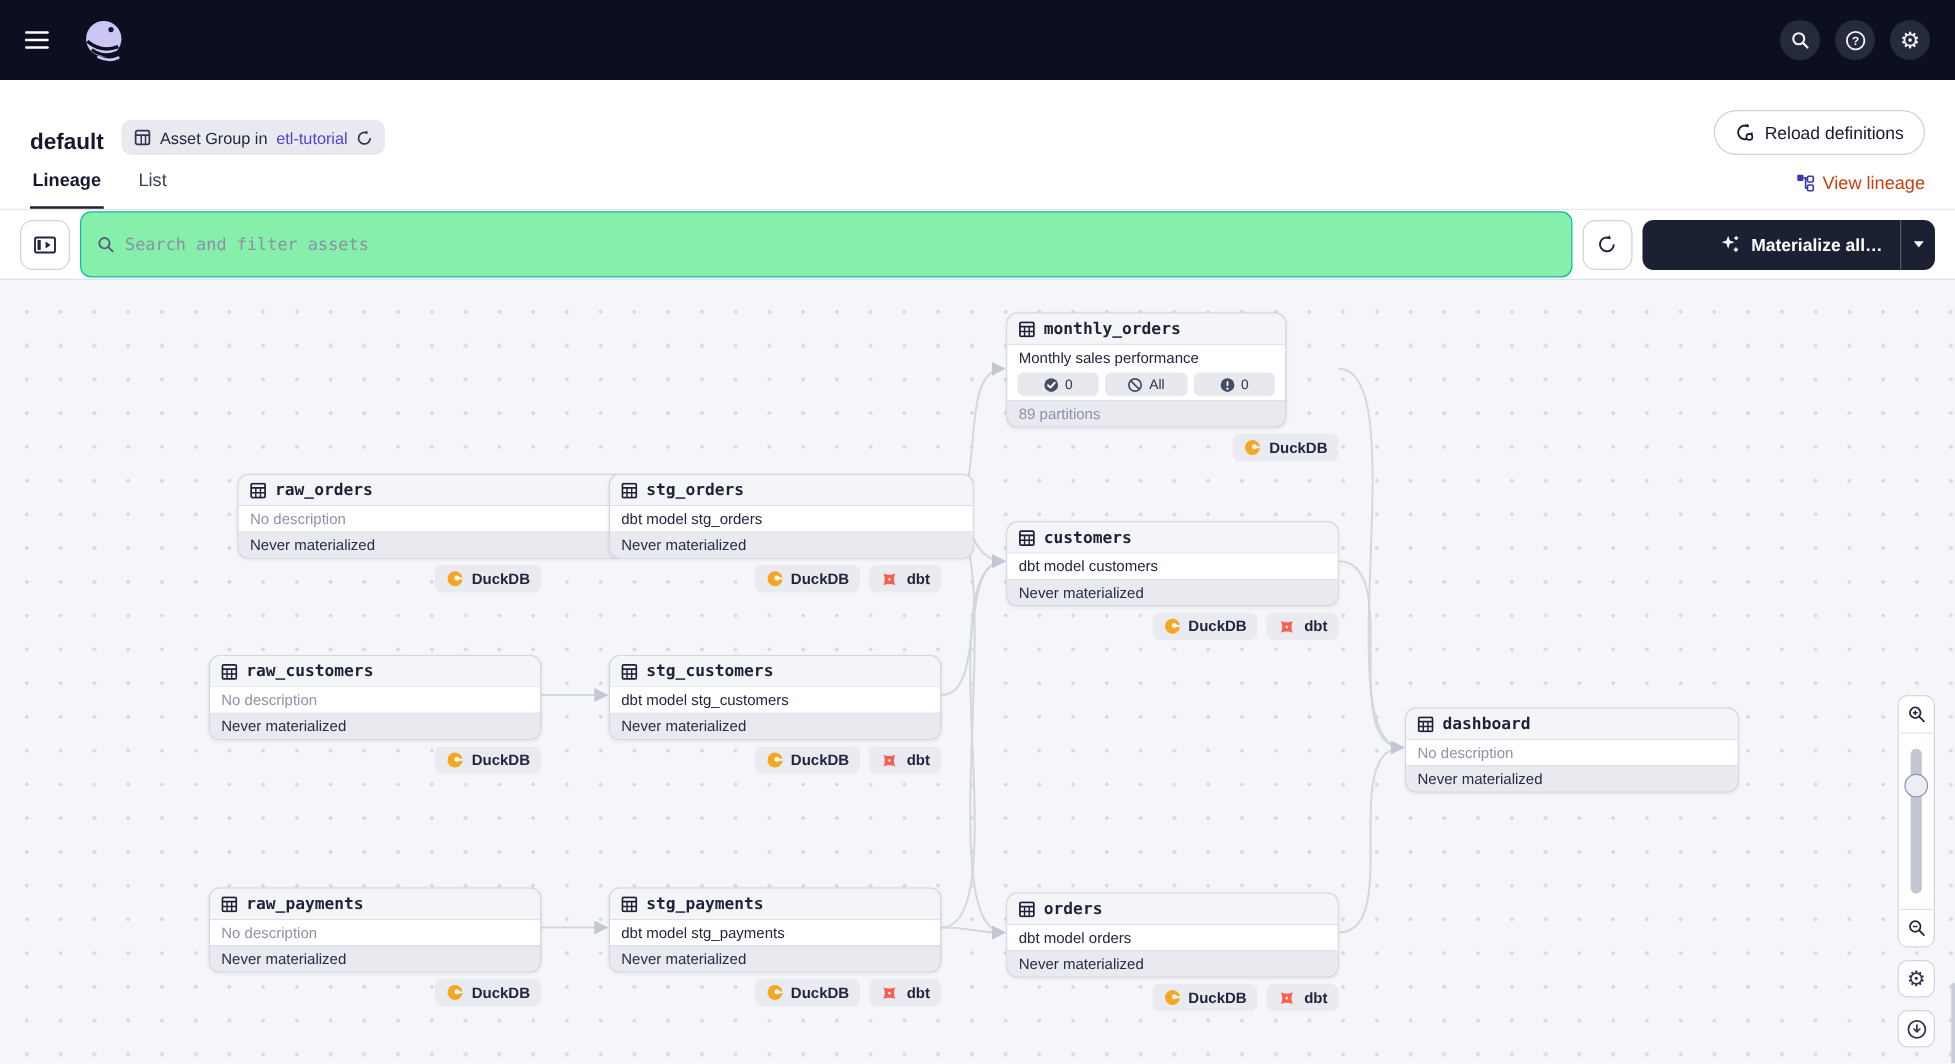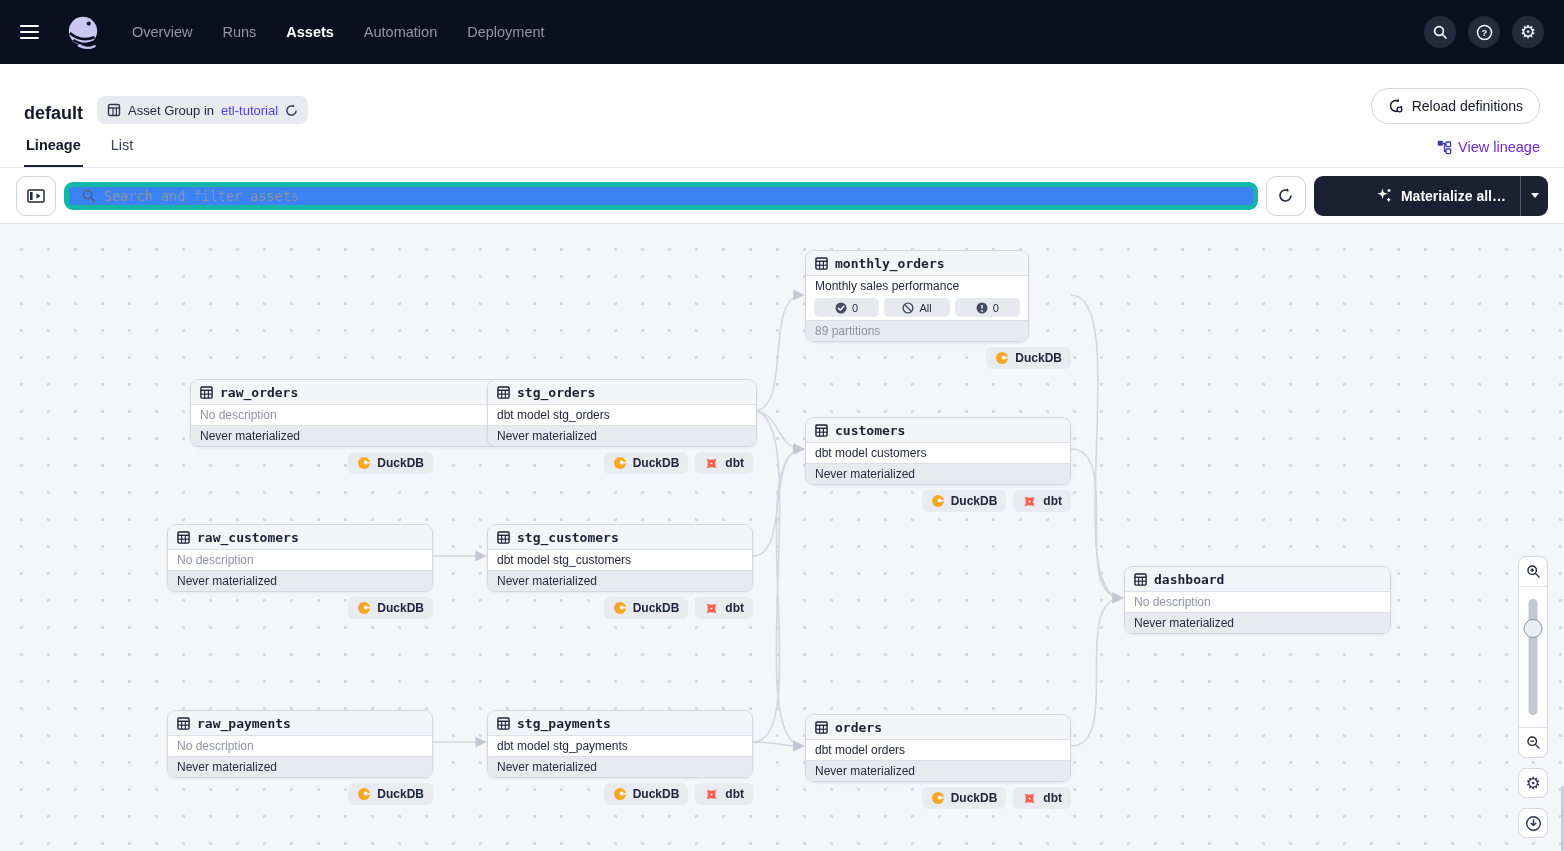--- a/index.html
+++ b/index.html
@@ -23,26 +23,26 @@
   .group-badge { display:inline-flex; align-items:center; gap:7px; background:#e9eaef; border-radius:8px; height:28px; padding:0 10px; font-size:13px; color:#21273c; cursor:default;}
   .group-badge a { color:#4b43da; text-decoration:none; cursor:pointer; }
   .page-header .spacer { flex:1; }
   .reload-btn { display:inline-flex; align-items:center; gap:8px; border:1px solid #ced3dd; border-radius:20px; height:36px; padding:0 16px; font-size:14px; color:#14182c; background:#fff; cursor:pointer; }
 
   
   .tabs-row { height:44px; display:flex; align-items:flex-end; padding:0 24px; border-bottom:1px solid #e4e6ec; background:#fff;}
   .tab { font-size:14.5px; color:#39405c; padding:0 2px 12px; margin-right:26px; cursor:pointer; border-bottom:2px solid transparent; font-weight:500;}
   .tab.active { color:#14182c; font-weight:700; border-bottom-color:#1d2236; }
   .tabs-row .spacer { flex:1; }
-  .view-lineage { display:flex; align-items:center; gap:6px; color:#6d28d9; font-size:14.5px; padding-bottom:12px; cursor:pointer; }
+  .view-lineage { display:flex; align-items:flex-start; gap:6px; color:#c2410c; font-size:14.5px; padding-bottom:12px; cursor:pointer; }
 
   
   .toolbar { height:56px; display:flex; align-items:center; padding:0 16px; gap:8px; border-bottom:1px solid #dfe2ea; background:#fff; }
   .sq-btn { width:40px; height:40px; border:1px solid #ced3dd; border-radius:10px; background:#fff; display:flex; align-items:center; justify-content:center; cursor:pointer; flex:none;}
-  .search-box { flex:1; height:28px; border:5px solid #14b8a6; border-radius:9px; display:flex; align-items:center; padding:0 12px; gap:8px; background:#3b82f6;}
+  .search-box { flex:1; height:53px; border:1px solid #14b8a6; border-radius:9px; display:flex; align-items:center; padding:0 12px; gap:8px; background:#86efac;}
   .search-box input { border:none; outline:none; flex:1; font-family:"DejaVu Sans Mono", monospace; font-size:13.5px; color:#20263c; background:transparent;}
   .search-box input::placeholder { color:#8b90a4; }
   .split-btn { display:flex; background:#1b2033; border-radius:9px; overflow:hidden; height:40px; flex:none; cursor:pointer;padding-left:48px;}
   .split-main { display:flex; align-items:center; gap:8px; color:#fff; font-size:14px; font-weight:600; padding:0 14px; }
   .split-caret { width:28px; display:flex; align-items:center; justify-content:center; border-left:1px solid rgba(255,255,255,.25); }
   .caret-down { width:0; height:0; border-left:4.5px solid transparent; border-right:4.5px solid transparent; border-top:5px solid #fff; }
 
   
   .canvas { position:relative; width:1564px; height:627px; background:#f5f6f9;
     background-image:radial-gradient(circle, #d7dae2 1.4px, transparent 1.6px);
@@ -85,27 +85,20 @@
       <i></i>
     </div>
   <div class="logo">
     <svg viewBox="0 0 40 40" width="42" height="42">
       <circle cx="20" cy="19" r="13.5" fill="#cbc6f3"></circle>
       <circle cx="25.5" cy="12" r="2" fill="#10142a"></circle>
       <path d="M7.5 21 Q18 30 31 25" stroke="#0c0f1f" stroke-width="2.6" fill="none"></path>
       <path d="M11 27.5 Q20 34 30 29.5" stroke="#0c0f1f" stroke-width="2.3" fill="none"></path>
       <path d="M16 33 Q24 37 31 33.5" stroke="#cbc6f3" stroke-width="2.2" fill="none" stroke-linecap="round"></path>
     </svg>
-  </div>
-  <div class="navlinks">
-    <a>Overview</a>
-    <a>Runs</a>
-    <a class="active">Assets</a>
-    <a>Automation</a>
-    <a>Deployment</a>
   </div>
   <div class="spacer"></div>
   <div class="nav-iconbtn">
     <svg width="16" height="16" viewBox="0 0 16 16">
         <circle cx="7" cy="7" r="4.4" fill="none" stroke="#f3f4f8" stroke-width="1.7"></circle>
         <line x1="10.3" y1="10.3" x2="14" y2="14" stroke="#f3f4f8" stroke-width="1.7" stroke-linecap="round"></line>
       </svg>
   </div>
   <div class="nav-iconbtn">
     <svg width="17" height="17" viewBox="0 0 17 17">
@@ -236,21 +229,21 @@
       <div class="tagrow" style="top: 228px; right: 1131px;">
         <div class="tagpill">
           <svg width="14" height="14" viewBox="0 0 14 14">
             <circle cx="7" cy="7" r="6" fill="#f5a623"></circle>
             <circle cx="8.6" cy="6.4" r="2" fill="#fff" opacity="0.95"></circle>
             <rect x="10" y="6" width="3" height="1.6" rx="0.8" fill="#fff" opacity="0.9"></rect>
           </svg>
           <span>DuckDB</span>
         </div>
       </div>
-      <div class="asset-node" style="left: 487px; top: 155px; width: 270px;">
+      <div class="asset-node" style="left: 487px; top: 155px; width: 292px;">
         <div class="an-header">
           <svg width="13" height="13" viewBox="0 0 14 14">
             <rect x="1" y="1" width="12" height="12" rx="1.2" fill="none" stroke="#1c2136" stroke-width="1.5"></rect>
             <line x1="1" y1="4.6" x2="13" y2="4.6" stroke="#1c2136" stroke-width="1.5"></line>
             <line x1="5" y1="4.6" x2="5" y2="13" stroke="#1c2136" stroke-width="1.2"></line>
             <line x1="9" y1="4.6" x2="9" y2="13" stroke="#1c2136" stroke-width="1.2"></line>
             <line x1="1" y1="8.8" x2="13" y2="8.8" stroke="#1c2136" stroke-width="1.2"></line>
           </svg>
           <span>stg_orders</span>
         </div>

